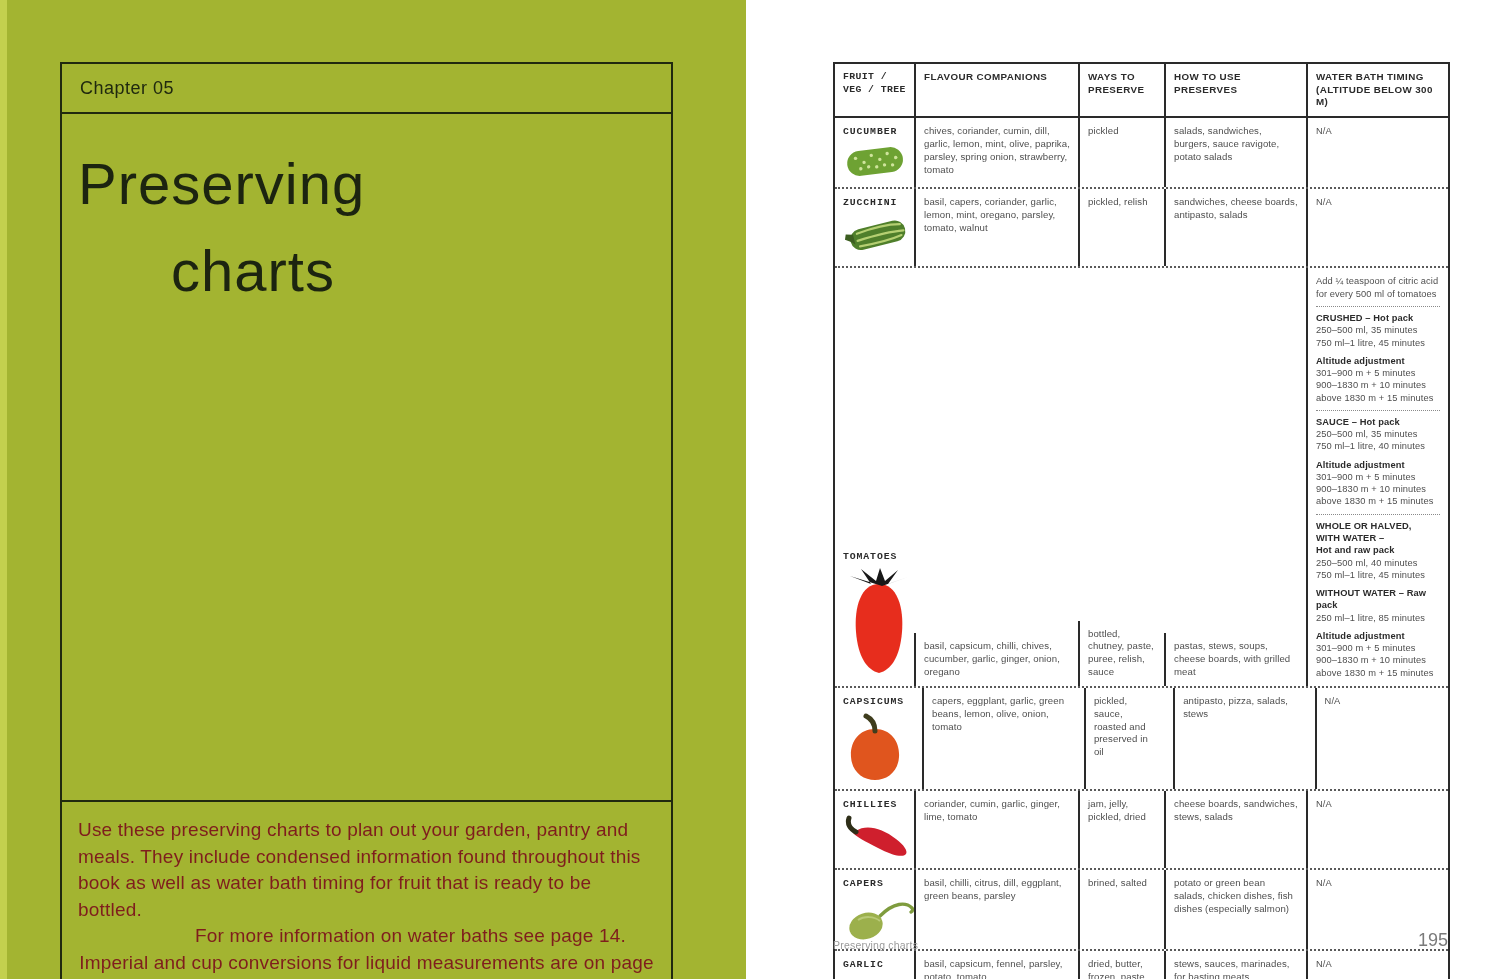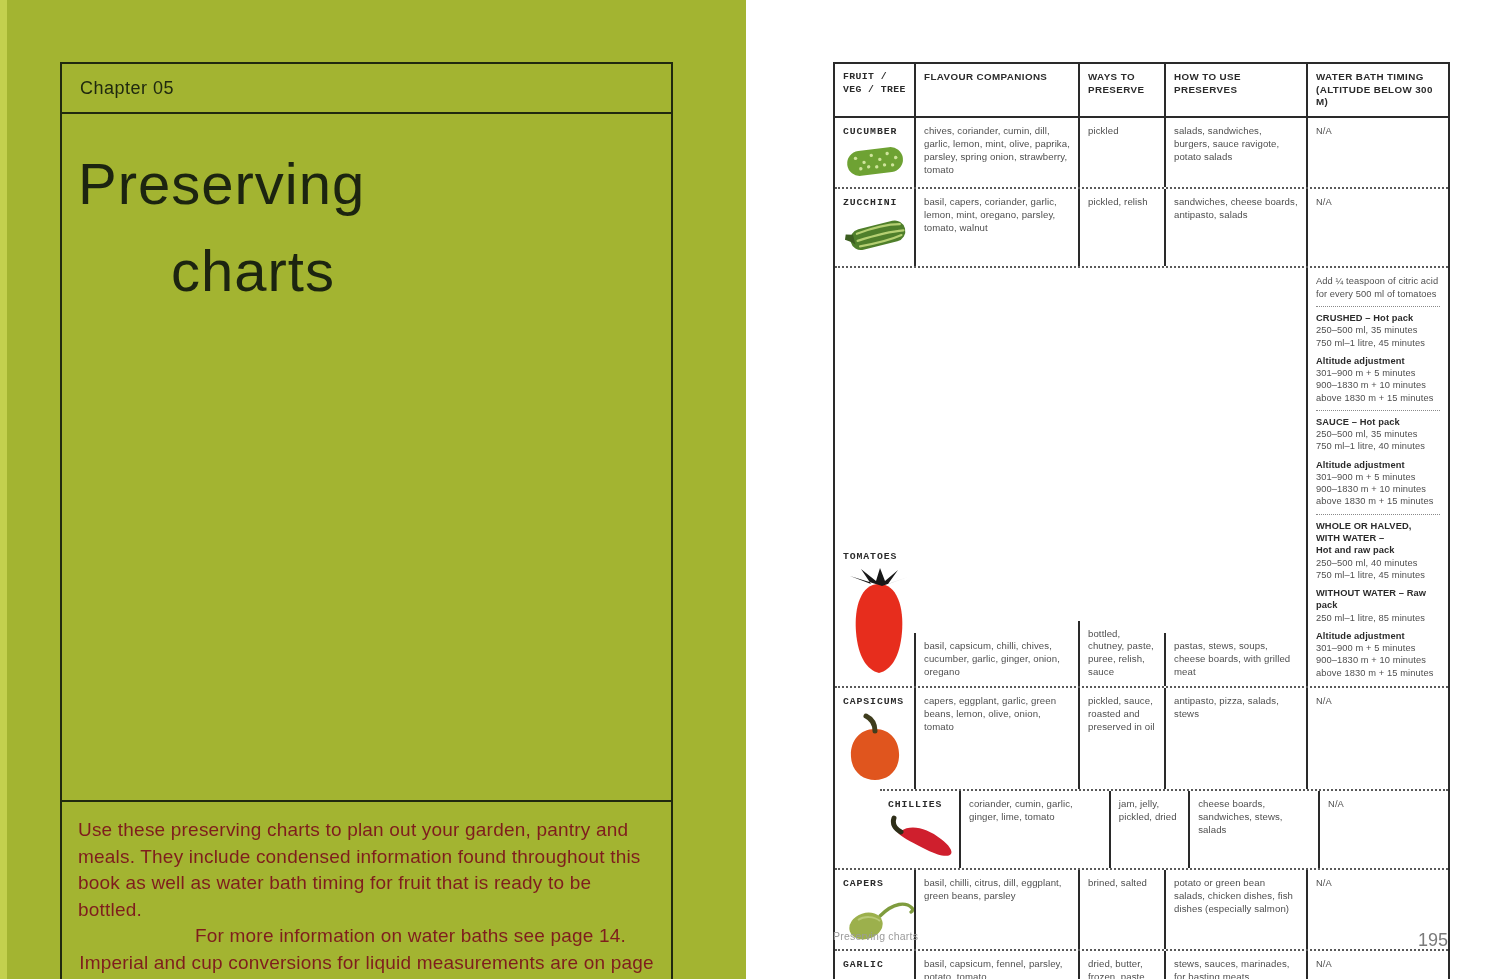--- a/index.html
+++ b/index.html
@@ -32,35 +32,35 @@
   .c1{width:164px;border-left:2px solid #2a2a2a;}
   .c2{width:86px;border-left:2px solid #2a2a2a;}
   .c3{width:142px;border-left:2px solid #2a2a2a;}
   .c4{width:142px;border-left:2px solid #2a2a2a;}
   .hcell{font-weight:bold;color:#2b2b2b;font-size:9.8px;letter-spacing:.4px;line-height:1.3;
          display:flex;align-items:flex-start;}
   .trow:nth-child(1){min-height:38px;}
   .trow:nth-child(2){min-height:63px;}
   .trow:nth-child(3){min-height:58px;}
   .trow:nth-child(4){min-height:350px;align-items:flex-end;}
-  .trow:nth-child(5){min-height:72px;}
-  .trow:nth-child(6){min-height:60px;margin-left:45px;}
+  .trow:nth-child(5){min-height:72px;gap:8px;}
+  .trow:nth-child(6){min-height:60px;}
   .trow:nth-child(7){min-height:60px;}
   .trow:nth-child(8){min-height:60px;}
   .trow:nth-child(9){min-height:77px;}
   .rowname{font-weight:bold;color:#2b2b2b;font-size:9.8px;letter-spacing:.9px;}
   .rowicon{margin-top:4px;margin-left:1px;}
   .rowicon svg{display:block;}
   .wbcell{font-size:9.3px;line-height:1.32;}
   .wb-block + .wb-block{border-top:1.5px dotted #8a8a8a;margin-top:6px;padding-top:5px;}
   .wb-line.b{font-weight:bold;color:#2b2b2b;}
   .wb-line.g{margin-top:6px;}
 
   .page-footer{position:absolute;left:833px;top:930px;width:615px;display:flex;
-               justify-content:space-between;align-items:flex-start;}
+               justify-content:space-between;align-items:flex-end;}
   .footer-label{font-size:10.5px;color:#9b9b9b;letter-spacing:.2px;}
   .footer-page{font-size:18px;color:#7b7b7b;}
 </style>
 </head>
 <body>
 
 <div class="spread">
 
   <div class="page-left" style="background: rgb(163, 180, 49);">
     <div class="spine-edge"></div>

